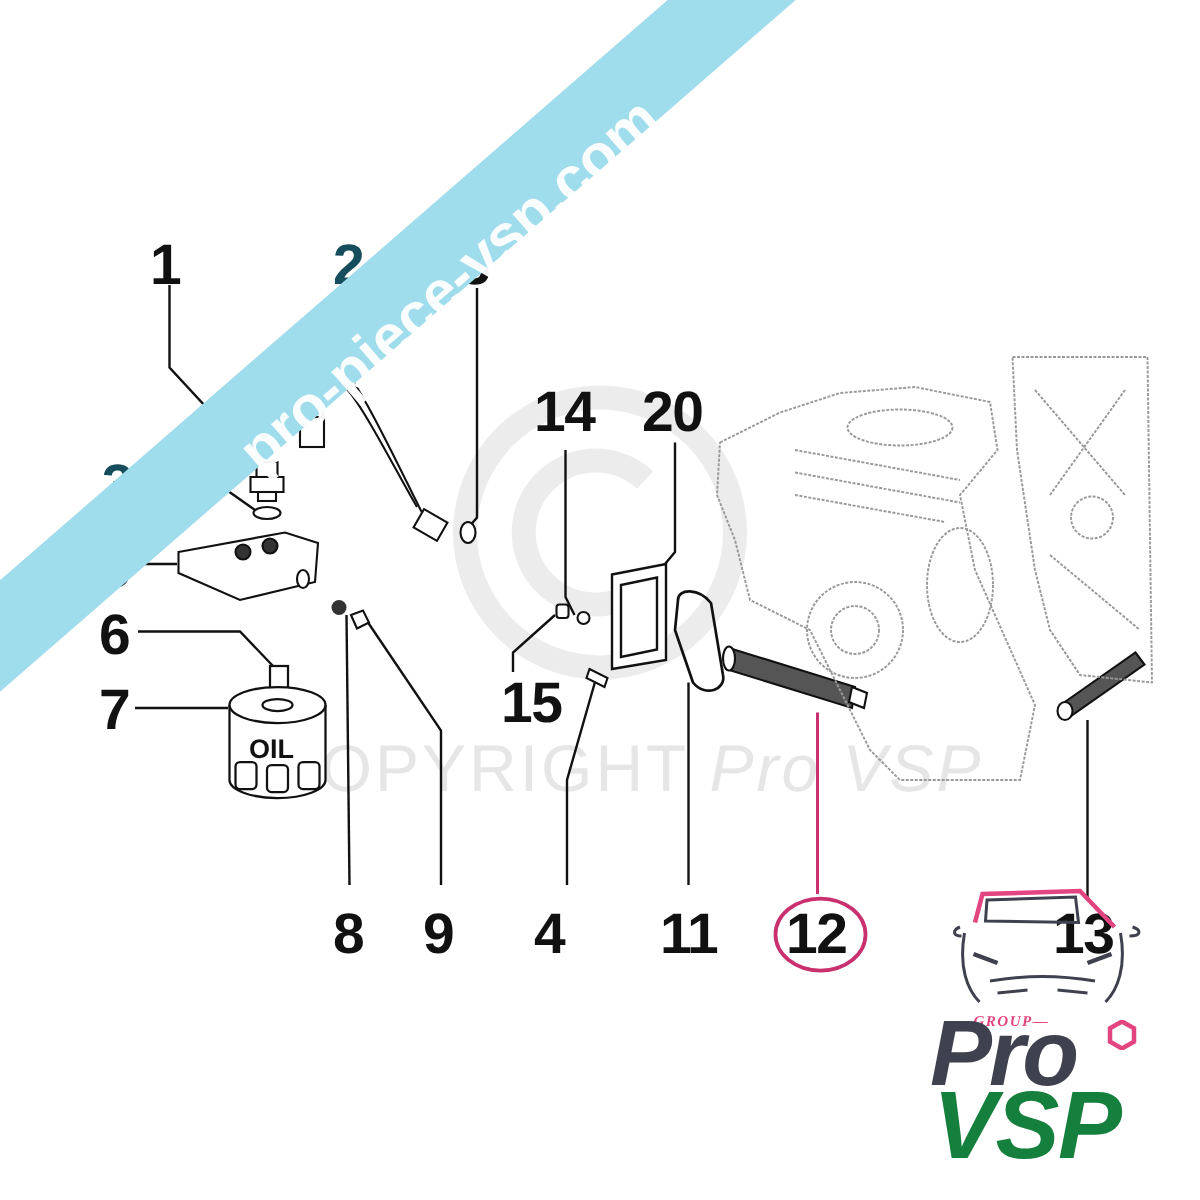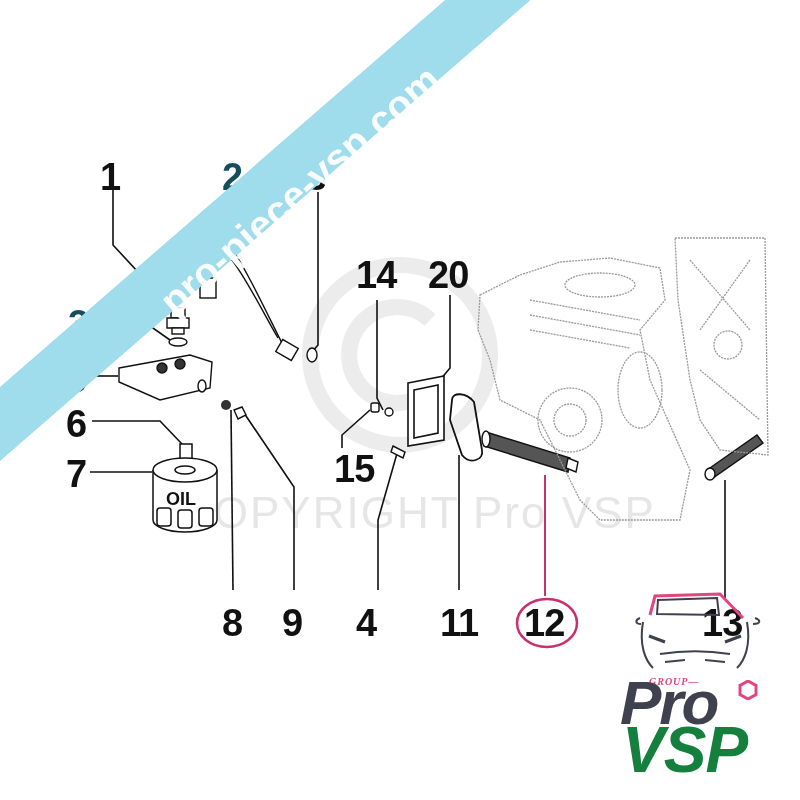--- a/index.html
+++ b/index.html
@@ -2,21 +2,21 @@
 <html><head>
 <meta charset="utf-8">
 <style>
   html,body{margin:0;padding:0;background:#ffffff;}
   body{width:800px;height:800px;position:relative;overflow:hidden;font-family:"Liberation Sans",sans-serif;}
   #canvas{position:absolute;left:0;top:0;width:800px;height:800px;}
   .callout{position:absolute;font-family:"Liberation Sans",sans-serif;font-weight:bold;font-size:38px;color:#111;line-height:1;letter-spacing:-1px;}
   .watermark-band{position:absolute;left:-120px;top:170px;width:760px;height:56px;background:#9fdcec;transform:rotate(-41deg);transform-origin:center;}
   .watermark-text{position:absolute;left:20px;top:168px;width:560px;text-align:center;transform:rotate(-41deg);color:#ffffff;font-family:"Liberation Sans",sans-serif;font-weight:bold;font-size:40px;letter-spacing:0px;white-space:nowrap;opacity:0.95;}
   .copyright-text{position:absolute;left:180px;top:488px;font-family:"Liberation Sans",sans-serif;font-size:44px;color:#e6e6e6;letter-spacing:2px;white-space:nowrap;}
-  .copyright-brand{font-weight:normal;}
+  .copyright-brand{font-style:italic;font-weight:normal;}
   .logo-group{position:absolute;left:638px;top:676px;font-family:Liberation Serif, serif;font-size:10px;font-style:italic;font-weight:bold;color:#e2457f;letter-spacing:1px;}
   .logo-pro{position:absolute;left:620px;top:672px;font-family:"Liberation Sans",sans-serif;font-weight:bold;font-style:italic;font-size:62px;color:#40414f;letter-spacing:-2px;line-height:1;}
   .logo-vsp{position:absolute;left:622px;top:718px;font-family:"Liberation Sans",sans-serif;font-weight:bold;font-style:italic;font-size:64px;color:#15803d;letter-spacing:-1px;line-height:1;}
 </style>
 </head>
 <body>
 
 <div id="canvas">
 
   <svg style="position:absolute;left:300px;top:255px;" width="200" height="200" viewBox="0 0 200 200">

